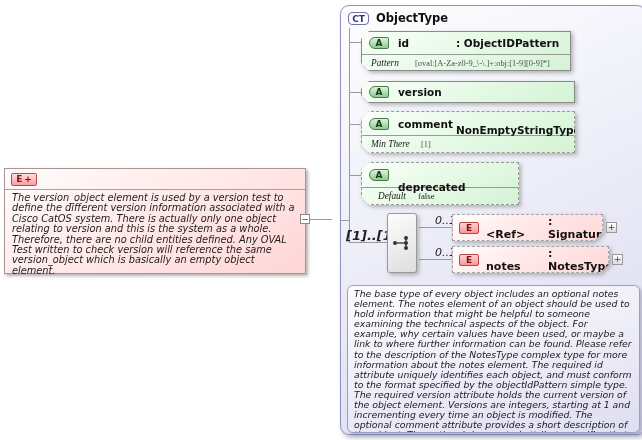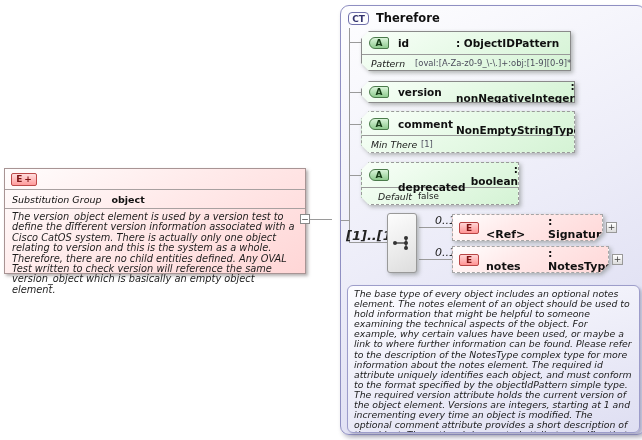--- a/index.html
+++ b/index.html
@@ -52,21 +52,21 @@
   .attr.solid { border:1px solid #8a8a8a; }
   .attr.dashed { border:1px dashed #9a9a9a; }
   .attr-head { display:flex; align-items:center; height:22px; padding-left:7px; }
   .abadge { width:20px; height:12px; flex:0 0 20px; border:1px solid #4a7a4a;
     border-radius:6px 2px 2px 6px; background:linear-gradient(#daf5da,#8fcb8f);
     color:#163c16; font-weight:bold; font-size:9px; text-align:center;
     line-height:11px; margin-right:9px; }
   .attr-name { font-size:10.5px; font-weight:bold; color:#101010; min-width:58px; }
   .attr-type { font-size:10.5px; font-weight:bold; color:#101010;text-align:right; }
   .facet { border-top:1px solid #999; display:flex; align-items:center;
-    padding:0 6px 0 9px; height:17px; }
+    padding:0 6px 0 9px; height:17px;font-family:Liberation Serif, serif; }
   .flabel { font-style:italic; font-size:9.3px; color:#1a1a1a; min-width:44px; }
   .fvalue { font-size:8.4px; color:#4c4c5c; white-space:nowrap; }
 
   
   #compositor { width:100%; height:100%; border:1px solid #999; border-radius:3px;
     background:linear-gradient(150deg,#fdfdfd 0%,#ececec 55%,#dddddd 100%);
     display:flex; align-items:center; justify-content:center; }
   .card-label { font-style:italic; font-weight:bold; font-size:13px; color:#222; }
   .card-small { font-style:italic; font-size:11px; color:#222; }
 
@@ -96,34 +96,30 @@
 </head>
 <body>
 
 <div id="left-box" class="abs">
   <div id="left-header">
     <span class="ebadge-big">
       <span>E</span>
       <span>+</span>
     </span>
   </div>
-  <div id="left-subrow">
-    <span class="rowlabel">Substitution Group</span>
-    <span class="rowvalue">object</span>
-  </div>
   <div class="doctext">The version_object element is used by a version test to define the different version information associated with a Cisco CatOS system. There is actually only one object relating to version and this is the system as a whole. Therefore, there are no child entities defined. Any OVAL Test written to check version will reference the same version_object which is basically an empty object element.</div>
 </div>
 
 <div class="abs hline" style="left:310px; top:219px; width:22px;"></div>
 <div id="collapse-box" class="abs">−</div>
 
 <div id="right-box" class="abs">
   <div id="ct-header" class="abs">
     <span class="ctbadge">CT</span>
-    <span id="ct-title">Therefore</span>
+    <span id="ct-title">ObjectType</span>
   </div>
 
   <div class="abs vline" style="left:8px; top:22px; height:214px;"></div>
   <div class="abs hline" style="left:0; top:214px; width:8px;"></div>
   <div class="abs hline" style="left:8px; top:36px;  width:12px;"></div>
   <div class="abs hline" style="left:8px; top:86px;  width:12px;"></div>
   <div class="abs hline" style="left:8px; top:118px; width:12px;"></div>
   <div class="abs hline" style="left:8px; top:169px; width:12px;"></div>
   <div class="abs hline" style="left:8px; top:236px; width:38px;"></div>
   <div class="abs hline" style="left:78px; top:221px; width:33px;"></div>
@@ -141,21 +137,20 @@
         <span class="fvalue">[oval:[A-Za-z0-9_\-\.]+:obj:[1-9][0-9]*]</span>
       </div>
     </div>
   </div>
 
   <div class="abs shadow-wrap" style="left:20px; top:75px; width:214px; height:22px;">
     <div class="attr solid">
       <div class="attr-head" style="height:20px;">
         <span class="abadge">A</span>
         <span class="attr-name">version</span>
-        <span class="attr-type">: nonNegativeInteger</span>
       </div>
     </div>
   </div>
 
   <div class="abs shadow-wrap" style="left:20px; top:105px; width:214px; height:42px;">
     <div class="attr dashed">
       <div class="attr-head" style="height:23px;">
         <span class="abadge">A</span>
         <span class="attr-name">comment</span>
         <span class="attr-type">: NonEmptyStringType</span>
@@ -165,21 +160,20 @@
         <span class="fvalue">[1]</span>
       </div>
     </div>
   </div>
 
   <div class="abs shadow-wrap" style="left:20px; top:156px; width:158px; height:43px;">
     <div class="attr dashed">
       <div class="attr-head" style="height:24px;">
         <span class="abadge">A</span>
         <span class="attr-name" style="min-width:0; margin-right:4px;margin-top:24px;">deprecated</span>
-        <span class="attr-type">: boolean</span>
       </div>
       <div class="facet">
         <span class="flabel" style="min-width:40px;margin-left:7px;">Default</span>
         <span class="fvalue" style="color:#222; font-size:8.8px;">false</span>
       </div>
     </div>
   </div>
 
   <div class="abs card-label" style="left:5px; top:222px;">[1]..[1]</div>
   <div class="abs shadow-wrap" style="left:46px; top:207px; width:30px; height:60px;">

